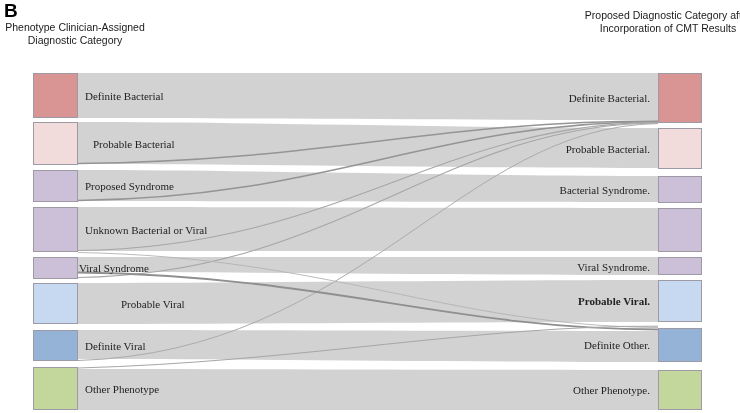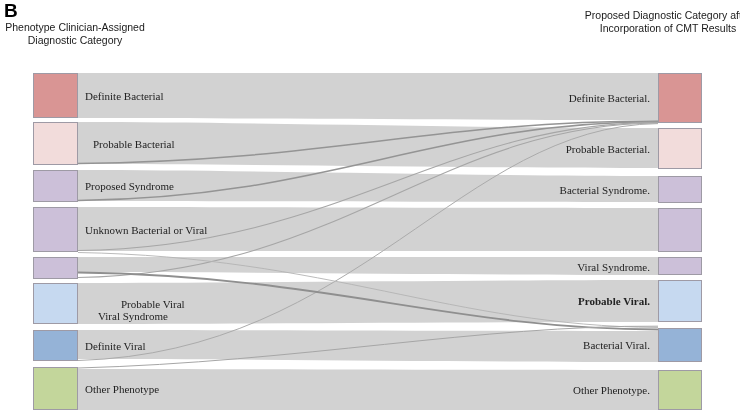--- a/index.html
+++ b/index.html
@@ -65,26 +65,26 @@
   <div class="node right" style="left: 658px; top: 208px; height: 44px; background: rgb(204, 192, 217);"></div>
   <div class="node right" style="left: 658px; top: 257px; height: 18px; background: rgb(204, 192, 217);"></div>
   <div class="node right" style="left: 658px; top: 280px; height: 42px; background: rgb(198, 217, 240);"></div>
   <div class="node right" style="left: 658px; top: 328px; height: 34px; background: rgb(149, 179, 215);"></div>
   <div class="node right" style="left: 658px; top: 370px; height: 40px; background: rgb(195, 214, 155);"></div>
 
   <div class="node-label" style="left:85px;top:73px;height:45px;">Definite Bacterial</div>
   <div class="node-label" style="left:85px;top:122px;height:43px;margin-left:8px;">Probable Bacterial</div>
   <div class="node-label" style="left:85px;top:170px;height:32px;">Proposed Syndrome</div>
   <div class="node-label" style="left:85px;top:207px;height:45px;">Unknown Bacterial or Viral</div>
-  <div class="node-label" style="left:98px;top:257px;height:22px;margin-top:48px;">Viral Syndrome</div>
+  <div class="node-label" style="left:79px;top:257px;height:22px;">Viral Syndrome</div>
   <div class="node-label" style="left:85px;top:283px;height:41px;margin-left:36px;">Probable Viral</div>
   <div class="node-label" style="left:85px;top:330px;height:31px;">Definite Viral</div>
   <div class="node-label" style="left:85px;top:367px;height:43px;">Other Phenotype</div>
 
   <div class="node-label right" style="left:450px;width:200px;top:73px;height:50px;">Definite Bacterial.</div>
   <div class="node-label right" style="left:450px;width:200px;top:128px;height:41px;">Probable Bacterial.</div>
   <div class="node-label right" style="left:450px;width:200px;top:176px;height:27px;">Bacterial Syndrome.</div>
   <div class="node-label right" style="left:450px;width:200px;top:257px;height:19px;">Viral Syndrome.</div>
   <div class="node-label right" style="left:450px;width:200px;top:280px;height:42px;font-weight:bold;">Probable Viral.</div>
-  <div class="node-label right" style="left:450px;width:200px;top:328px;height:34px;">Bacterial Viral.</div>
+  <div class="node-label right" style="left:450px;width:200px;top:328px;height:34px;">Definite Other.</div>
   <div class="node-label right" style="left:450px;width:200px;top:370px;height:40px;">Other Phenotype.</div>
 
 </div>
 
 </body></html>

